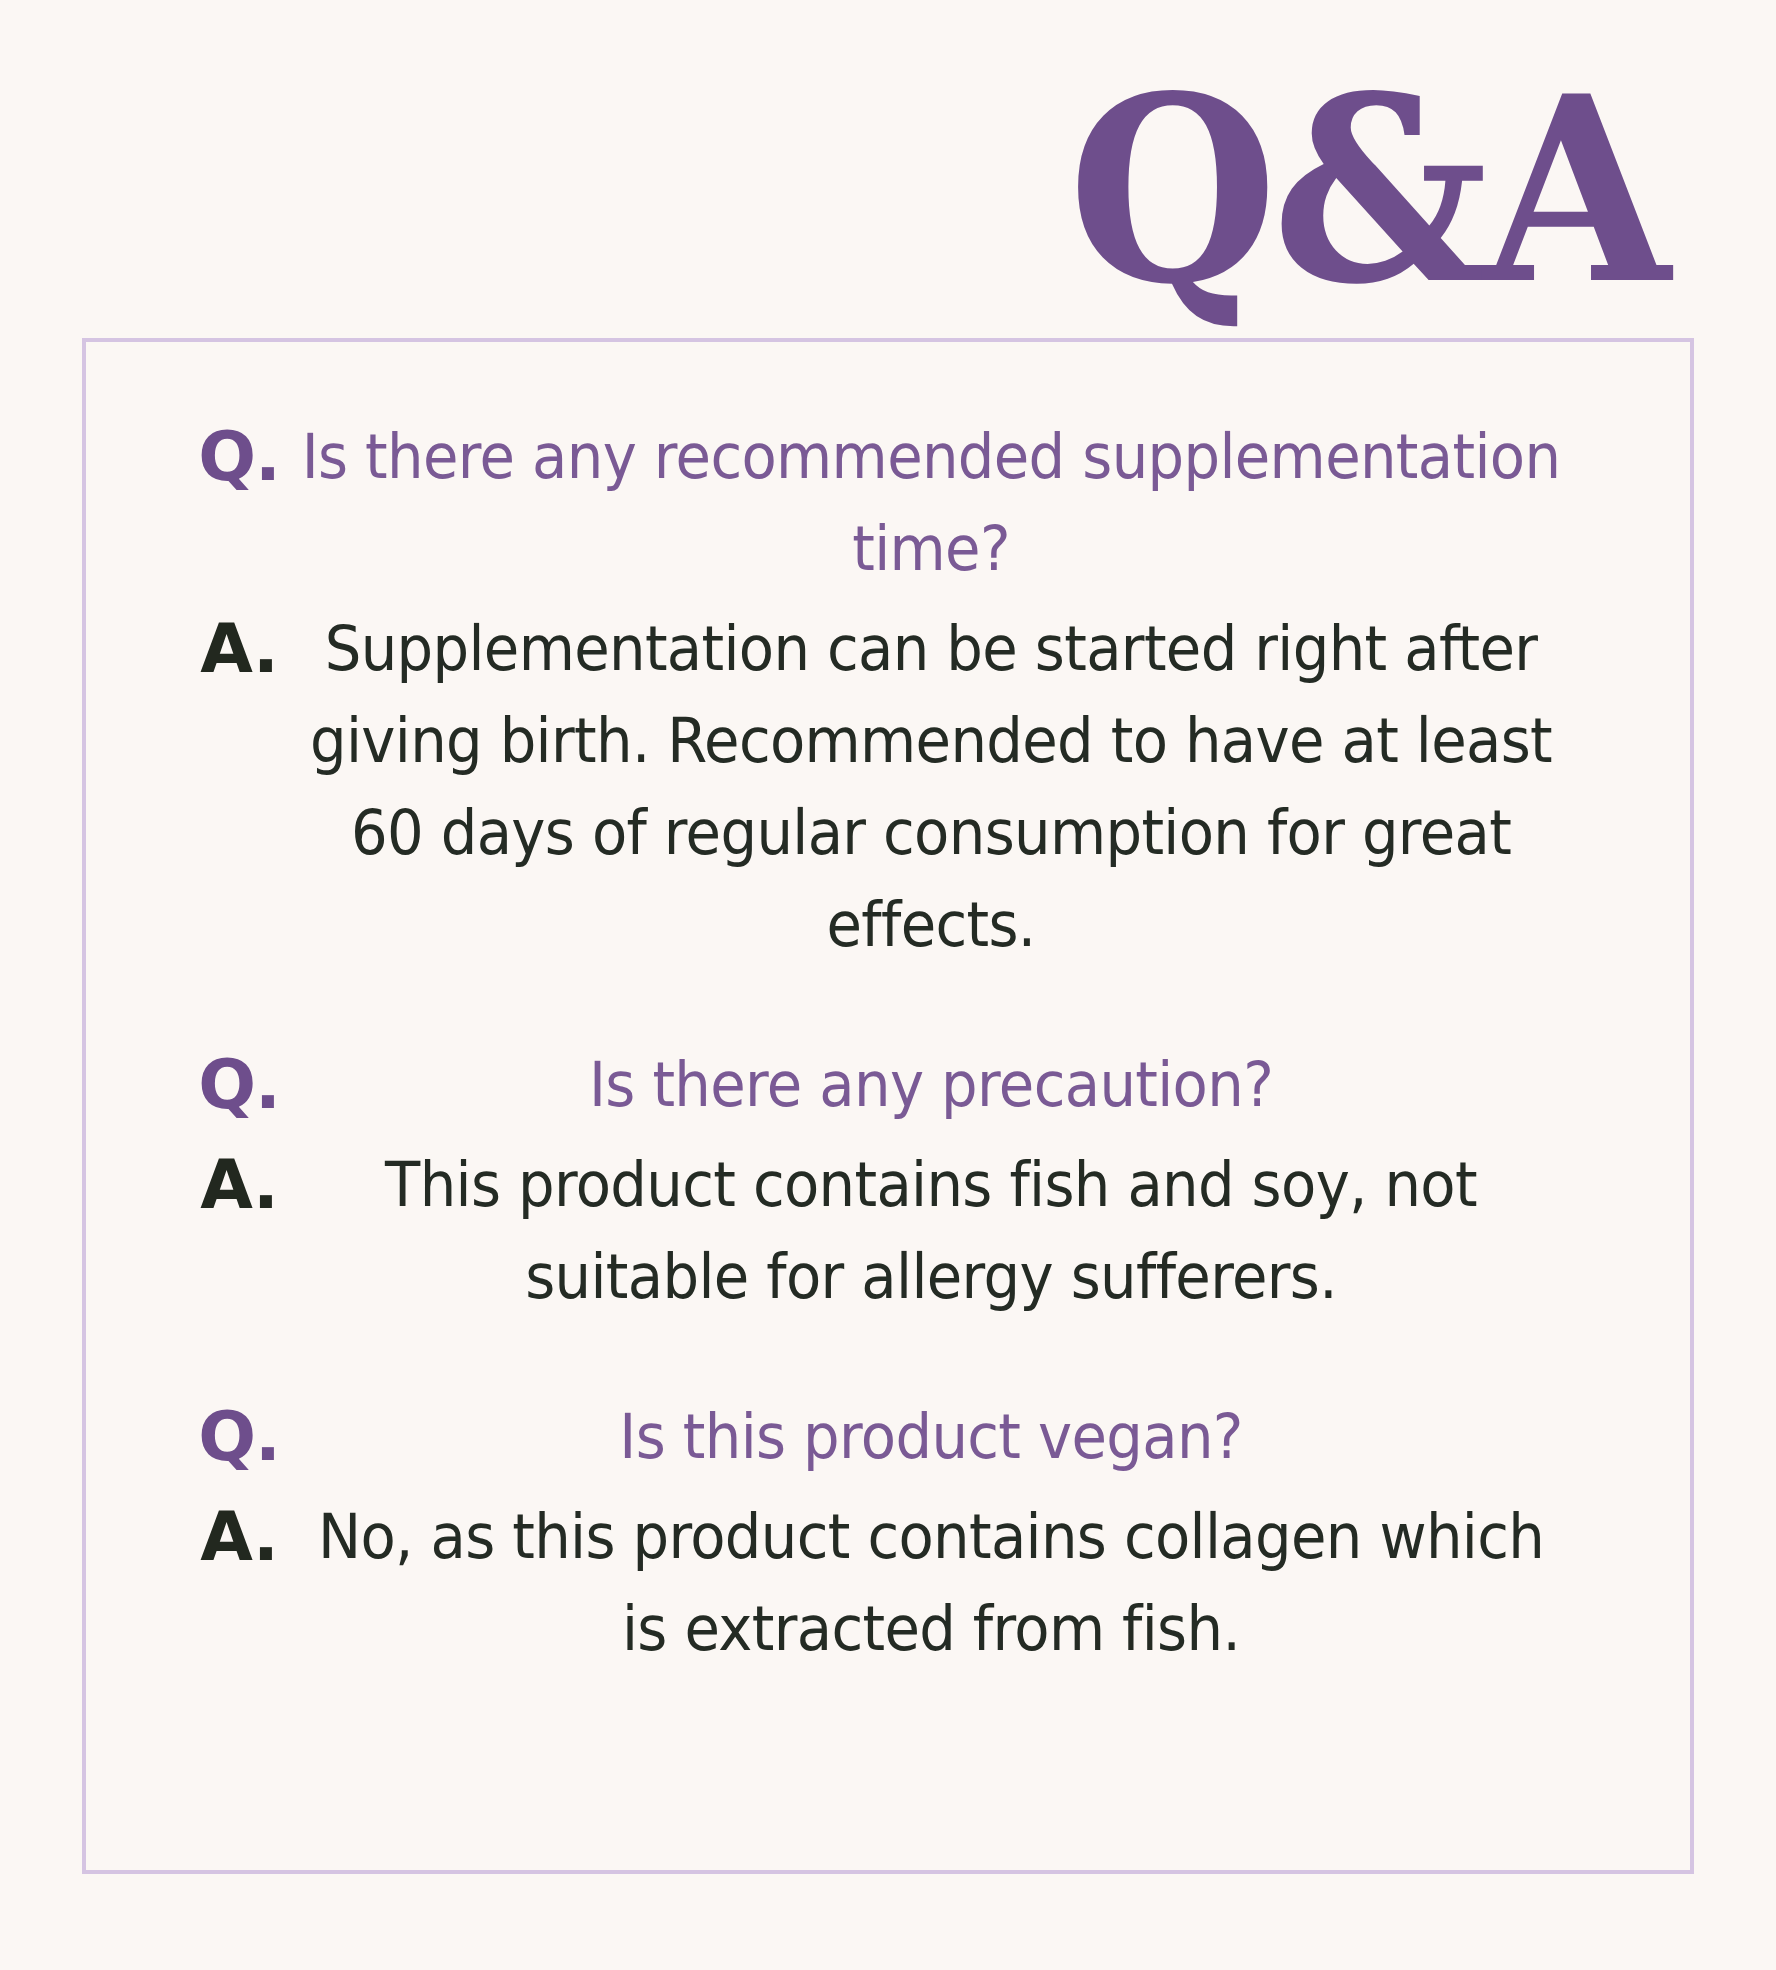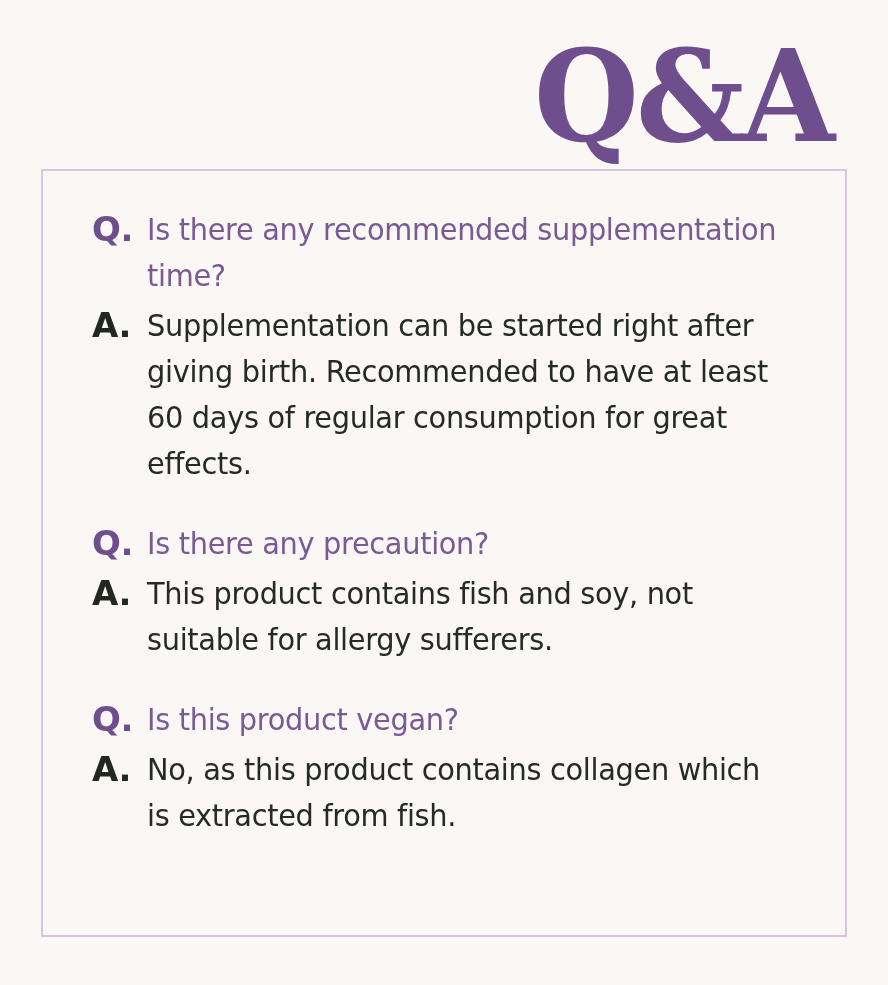--- a/index.html
+++ b/index.html
@@ -13,20 +13,21 @@
     font-family: "DejaVu Sans", sans-serif;
     overflow: hidden;
     position: relative;
   }
 
   .page {
     position: relative;
     width: 888px;
     height: 985px;
     background: #FBF7F4;
+    text-align: center;
   }
 
   
   .title-row {
     position: absolute;
     top: 36px;
     left: 0;
     width: 888px;
     height: 130px;
     display: flex;

